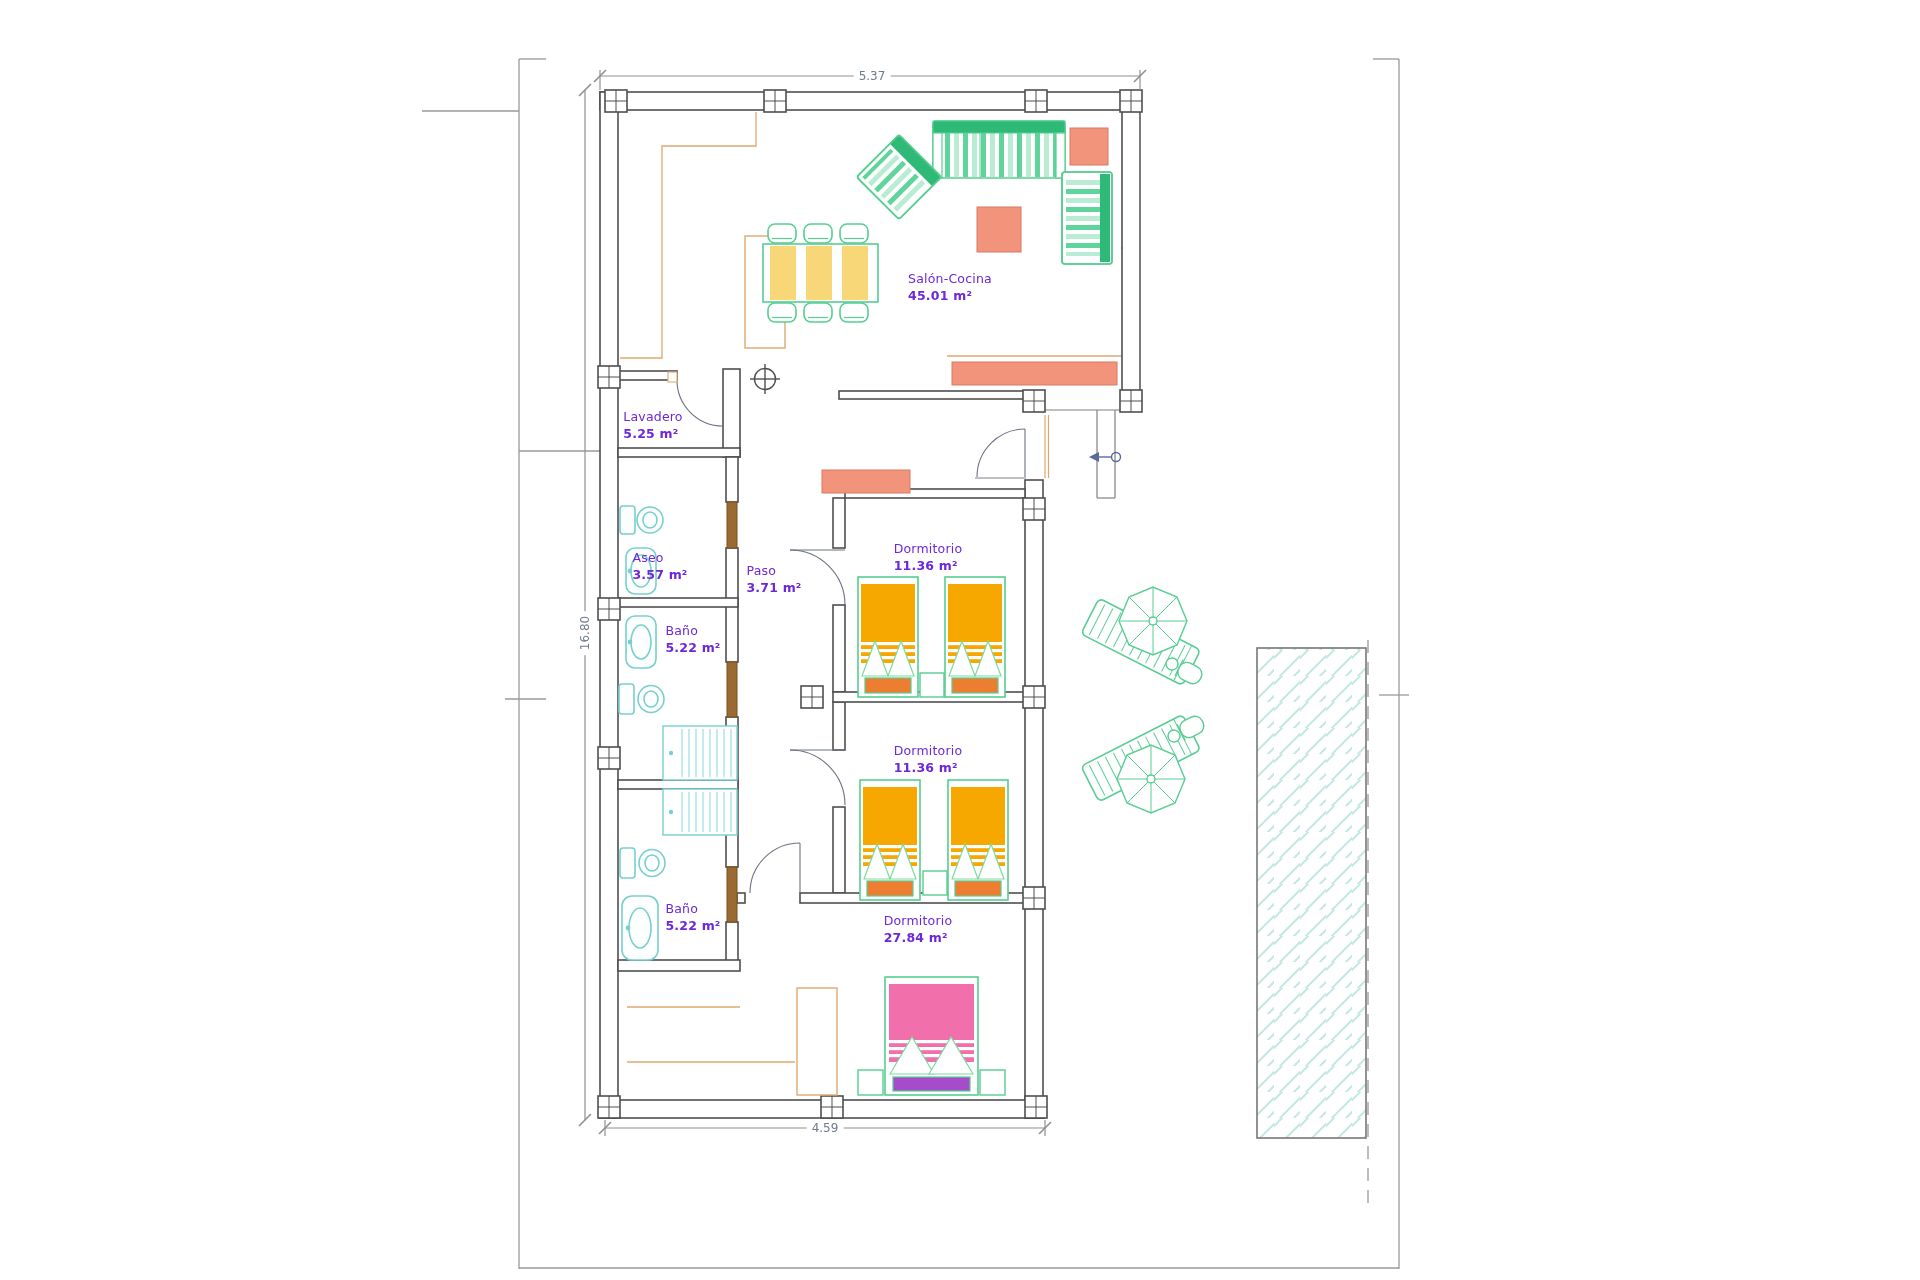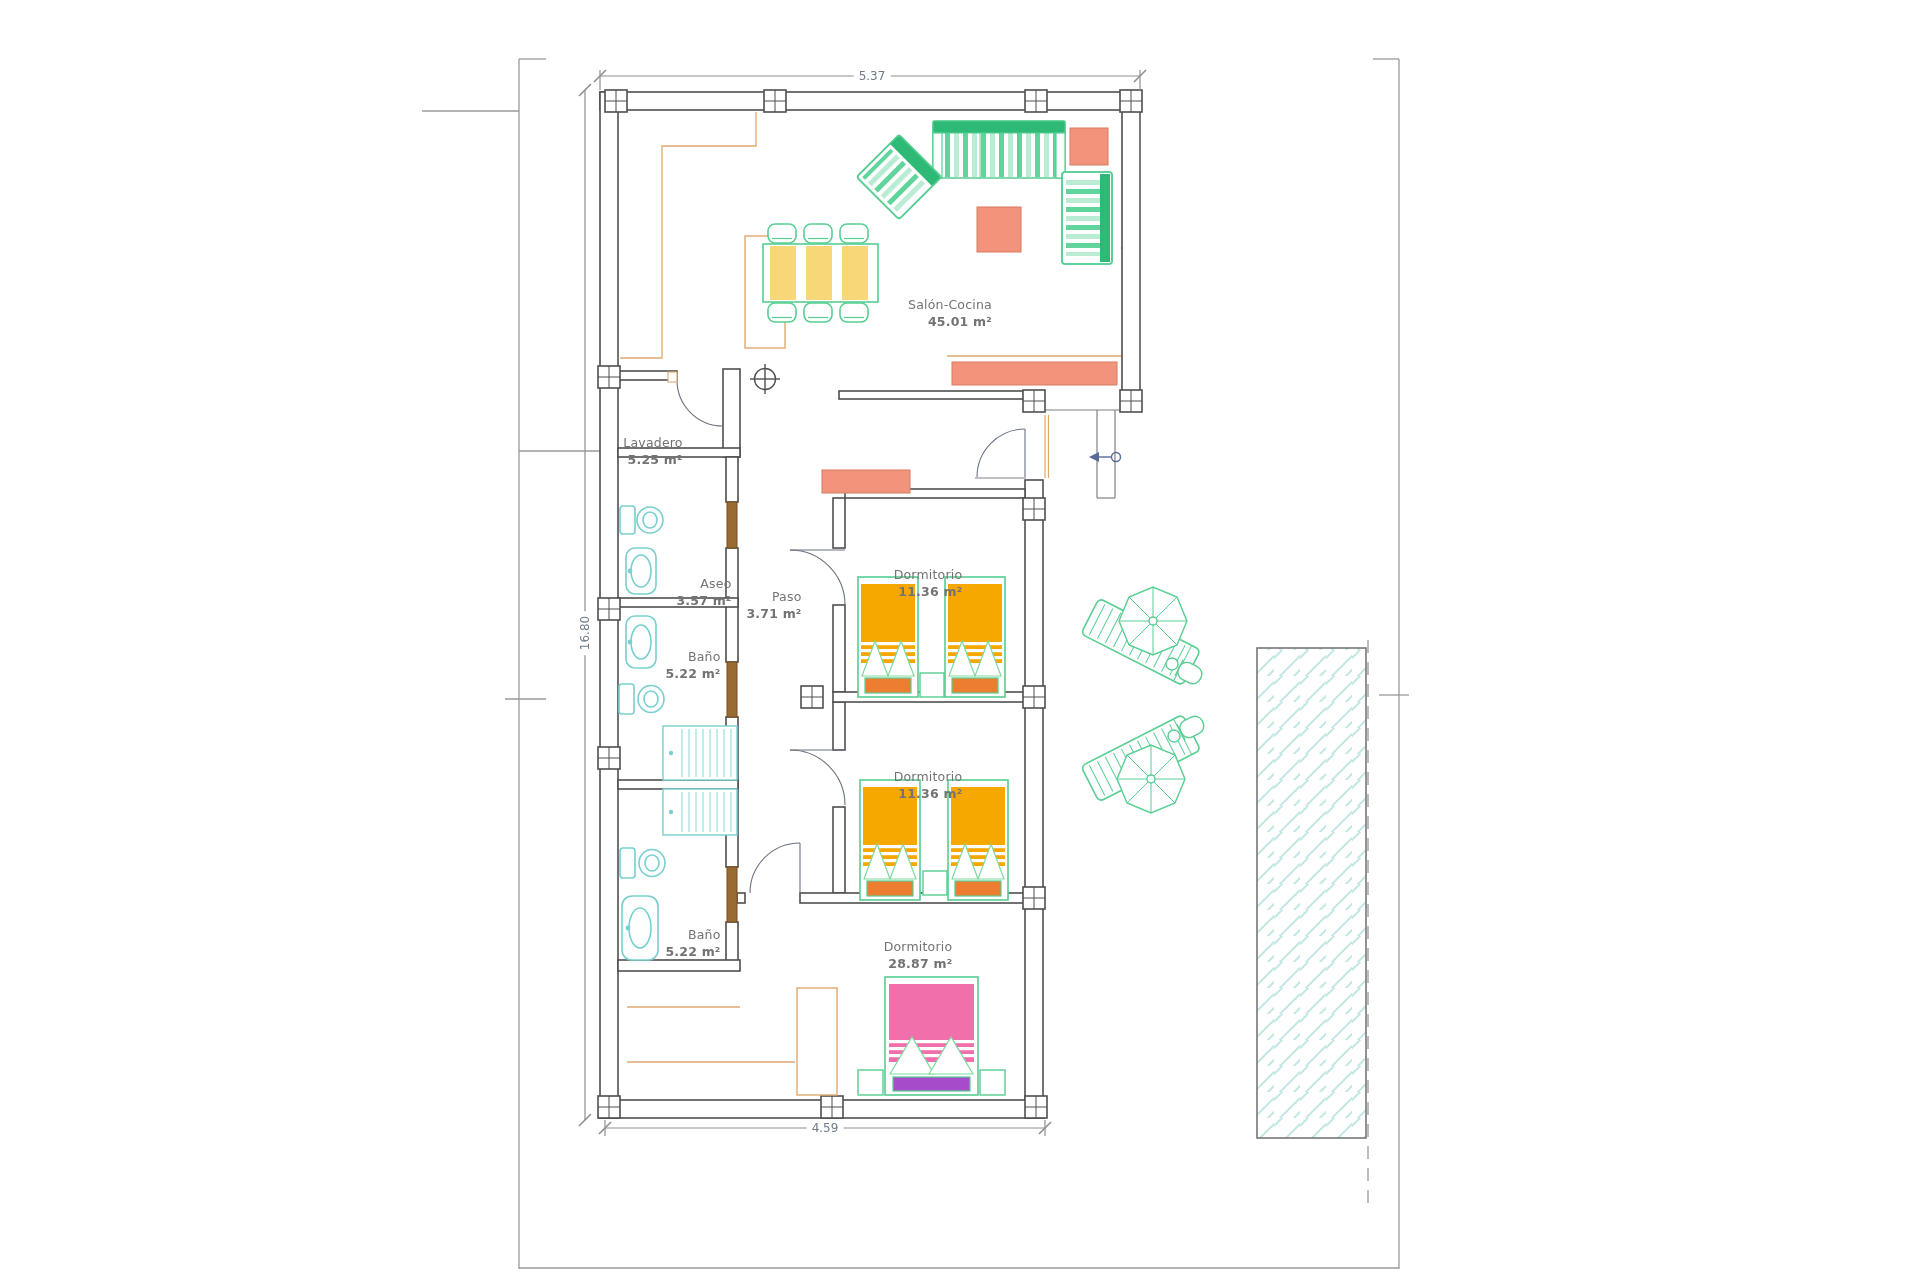--- a/index.html
+++ b/index.html
@@ -1,21 +1,21 @@
 <!DOCTYPE html>
 <html><head>
 <meta charset="utf-8">
 <style>
   html,body{margin:0;padding:0;background:#ffffff;}
   .canvas{position:relative;width:1920px;height:1280px;background:#fff;overflow:hidden;
           font-family:"DejaVu Sans",sans-serif;}
   .plan-svg{position:absolute;left:0;top:0;}
-  .room-label{position:absolute;transform:translateX(-50%);text-align:right;
-              font-size:12.5px;line-height:17px;color:#737373;letter-spacing:.2px;
-              white-space:nowrap;margin-top:26px;}
+  .room-label{position:absolute;transform:translateX(-50%);text-align:left;
+              font-size:12.5px;line-height:17px;color:#6d28d9;letter-spacing:.2px;
+              white-space:nowrap;}
   .room-label .area{display:block;font-weight:bold;}
   .dim{position:absolute;font-size:12px;color:#6e7b8a;background:#fff;padding:0 5px;
        transform:translate(-50%,-50%);white-space:nowrap;}
   .dim.vert{transform:translate(-50%,-50%) rotate(-90deg);}
 </style>
 </head>
 <body>
 
 <div class="canvas">
 
@@ -427,21 +427,21 @@
 </svg>
 
 <div class="room-label" style="left:950px;top:270px">
   <span>Salón-Cocina</span>
   <span class="area">45.01 m²</span>
 </div>
 <div class="room-label" style="left:653px;top:408px">
   <span>Lavadero</span>
   <span class="area">5.25 m²</span>
 </div>
-<div class="room-label" style="left:704px;top:549px">
+<div class="room-label" style="left:660px;top:549px">
   <span>Aseo</span>
   <span class="area">3.57 m²</span>
 </div>
 <div class="room-label" style="left:774px;top:562px">
   <span>Paso</span>
   <span class="area">3.71 m²</span>
 </div>
 <div class="room-label" style="left:693px;top:622px">
   <span>Baño</span>
   <span class="area">5.22 m²</span>
@@ -453,20 +453,20 @@
 <div class="room-label" style="left:928px;top:742px">
   <span>Dormitorio</span>
   <span class="area">11.36 m²</span>
 </div>
 <div class="room-label" style="left:693px;top:900px">
   <span>Baño</span>
   <span class="area">5.22 m²</span>
 </div>
 <div class="room-label" style="left:918px;top:912px">
   <span>Dormitorio</span>
-  <span class="area">28.87 m²</span>
+  <span class="area">27.84 m²</span>
 </div>
 
 <div class="dim" style="left:872px;top:76px">5.37</div>
 <div class="dim vert" style="left:585px;top:633px">16.80</div>
 <div class="dim" style="left:825px;top:1128px">4.59</div>
 
 </div>
 
 </body></html>

